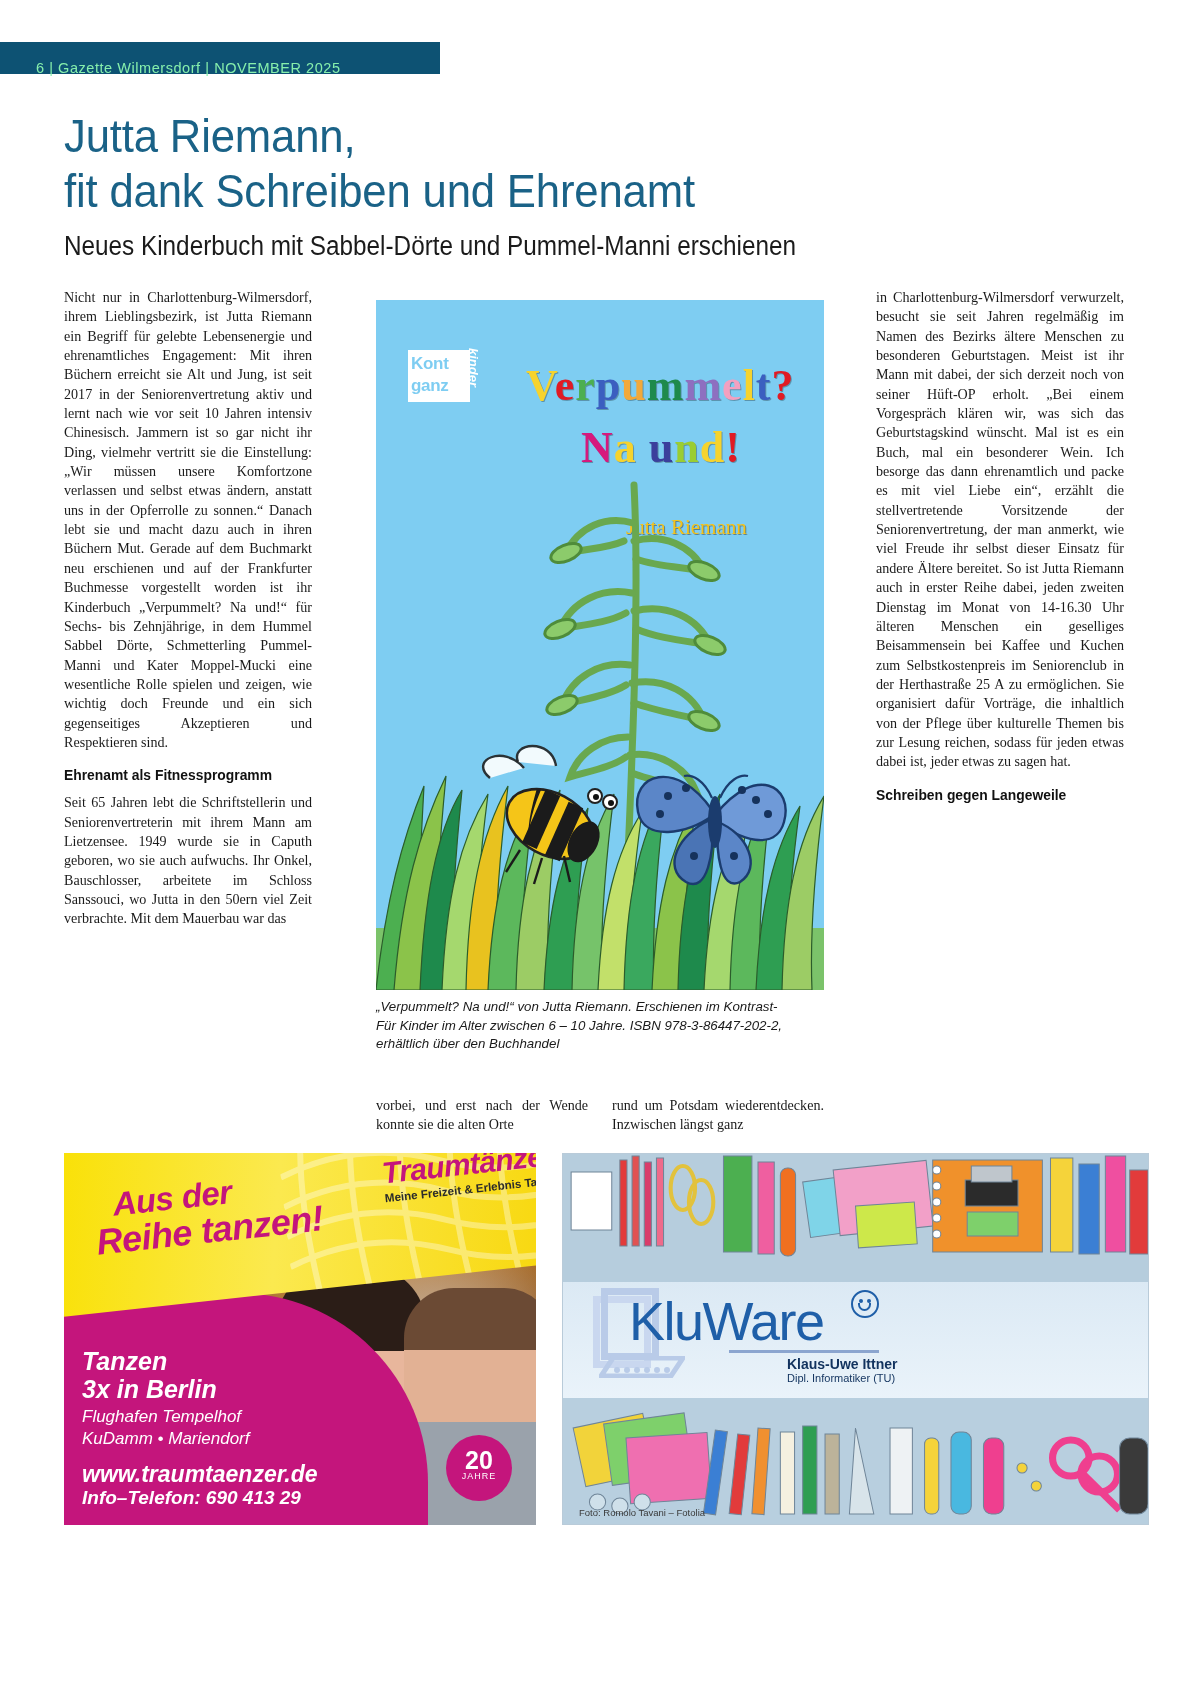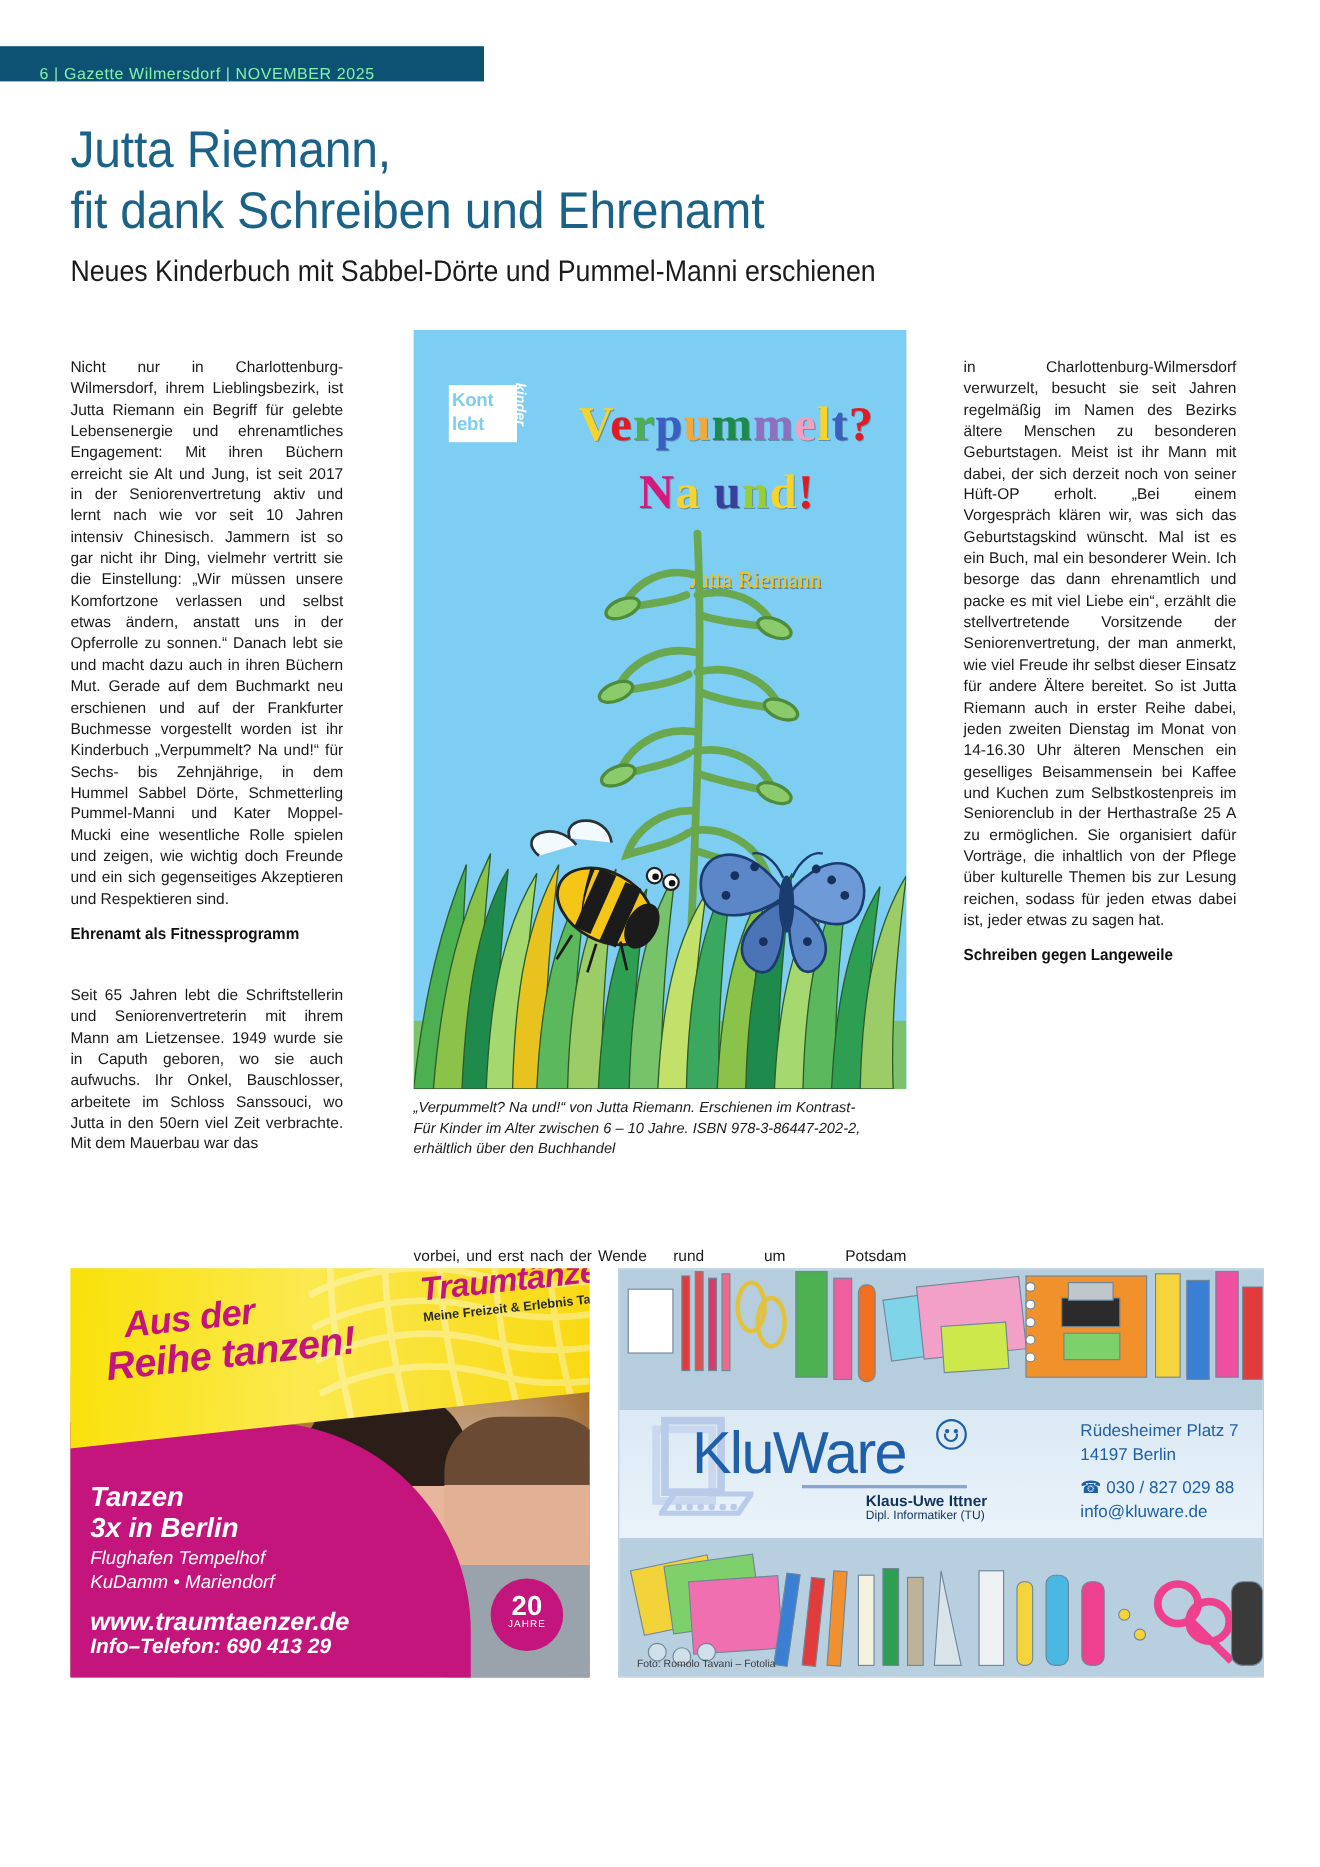--- a/index.html
+++ b/index.html
@@ -48,23 +48,22 @@
   
   .body-area{ position:absolute; left:64px; top:288px; width:1072px; }
 
   .col{ position:absolute; top:0; }
   .col-left{ left:0;   width:248px; }
   .col-right{left:812px; width:248px; }
 
   .bodytext{
     font-size:14.1px; line-height:19.35px;
     color:#1a1a1a; text-align:justify;
-    font-family:Liberation Sans, sans-serif;
+    font-family:Liberation Serif, serif;
     hyphens:manual;
-    margin-top:36px;
   }
   .subhead-b{
     font-size:14.6px; font-weight:bold; color:#111;
     margin:14px 0 9px 0; line-height:18px;
     font-family:"Liberation Sans Narrow","Liberation Sans", sans-serif;
     transform:scaleX(0.95); transform-origin:left center;
   }
 
   
   .bookcover{
@@ -330,21 +329,21 @@
     <div class="bodytext">Nicht nur in Charlottenburg-Wilmersdorf, ihrem Lieblingsbezirk, ist Jutta Riemann ein Begriff für gelebte Lebensenergie und ehrenamtliches Engagement: Mit ihren Büchern erreicht sie Alt und Jung, ist seit 2017 in der Seniorenvertretung aktiv und lernt nach wie vor seit 10 Jahren intensiv Chinesisch. Jammern ist so gar nicht ihr Ding, vielmehr vertritt sie die Einstellung: „Wir müssen unsere Komfortzone verlassen und selbst etwas ändern, anstatt uns in der Opferrolle zu sonnen.“ Danach lebt sie und macht dazu auch in ihren Büchern Mut. Gerade auf dem Buchmarkt neu erschienen und auf der Frankfurter Buchmesse vorgestellt worden ist ihr Kinderbuch „Verpummelt? Na und!“ für Sechs- bis Zehnjährige, in dem Hummel Sabbel Dörte, Schmetterling Pummel-Manni und Kater Moppel-Mucki eine wesentliche Rolle spielen und zeigen, wie wichtig doch Freunde und ein sich gegenseitiges Akzeptieren und Respektieren sind.</div>
     <div class="subhead-b">Ehrenamt als Fitnessprogramm</div>
     <div class="bodytext">Seit 65 Jahren lebt die Schriftstellerin und Seniorenvertreterin mit ihrem Mann am Lietzensee. 1949 wurde sie in Caputh geboren, wo sie auch aufwuchs. Ihr Onkel, Bauschlosser, arbeitete im Schloss Sanssouci, wo Jutta in den 50ern viel Zeit verbrachte. Mit dem Mauerbau war das</div>
   </div>
 
   <div class="bookcover">
 
     <div class="kontrast-logo">
       <div class="kl-box"></div>
       <div class="kl-t1">Kont</div>
-      <div class="kl-t2">lebt</div>
+      <div class="kl-t2">ganz</div>
       <div class="kl-kinder">kinder</div>
     </div>
 
     <div class="cover-title-1"><span style="color: rgb(246, 211, 45);">V</span><span style="color: rgb(224, 27, 36);">e</span><span style="color: rgb(76, 175, 80);">r</span><span style="color: rgb(59, 95, 192);">p</span><span style="color: rgb(242, 169, 59);">u</span><span style="color: rgb(30, 138, 76);">m</span><span style="color: rgb(142, 111, 192);">m</span><span style="color: rgb(243, 160, 192);">e</span><span style="color: rgb(246, 211, 45);">l</span><span style="color: rgb(59, 95, 192);">t</span><span style="color: rgb(224, 27, 36);">?</span></div>
     <div class="cover-title-2"><span style="color: rgb(214, 25, 125);">N</span><span style="color: rgb(246, 211, 45);">a</span><span style="color: rgb(0, 0, 0);">&nbsp;</span><span style="color: rgb(59, 63, 156);">u</span><span style="color: rgb(154, 205, 50);">n</span><span style="color: rgb(246, 211, 45);">d</span><span style="color: rgb(224, 27, 36);">!</span></div>
     <div class="cover-author">Jutta Riemann</div>
 
     <svg class="plant-stem" style="left:130px; top:175px;" width="260" height="430" viewBox="0 0 260 430">
       <g fill="none" stroke="#69a84f" stroke-width="7" stroke-linecap="round">
         <path d="M128 10 C132 90 130 180 126 280 C124 340 122 380 120 420"></path>
@@ -565,27 +564,20 @@
           <circle cx="58" cy="14" r="3"></circle>
           <circle cx="68" cy="14" r="3"></circle>
         </g>
     </svg>
     <div class="kw-person">
       <div class="p1">Klaus-Uwe Ittner</div>
       <div class="p2">Dipl. Informatiker (TU)</div>
     </div>
   </div>
 
-  <div class="kw-contact">
-    <div>Rüdesheimer Platz 7</div>
-    <div>14197 Berlin</div>
-    <div class="sp"></div>
-    <div>☎ 030 / 827 029 88</div>
-    <div>info@kluware.de</div>
-  </div>
 
   <div class="kw-tagline">Schreibwaren, Schulartikel und Bürobedarf</div>
 
   <div class="ar-bottomstrip">
     <svg class="supplies" viewBox="0 0 576 126" preserveAspectRatio="none">
       <rect width="576" height="126" fill="#b8cfdf"></rect>
       <g stroke="#6f8598" stroke-width="1">
         <rect x="10" y="30" width="70" height="60" fill="#f2d33a" transform="rotate(-12 10 30)"></rect>
         <rect x="40" y="26" width="80" height="62" fill="#7ed06b" transform="rotate(-8 40 26)"></rect>
         <rect x="62" y="40" width="80" height="66" fill="#ef6fb0" transform="rotate(-4 62 40)"></rect>

